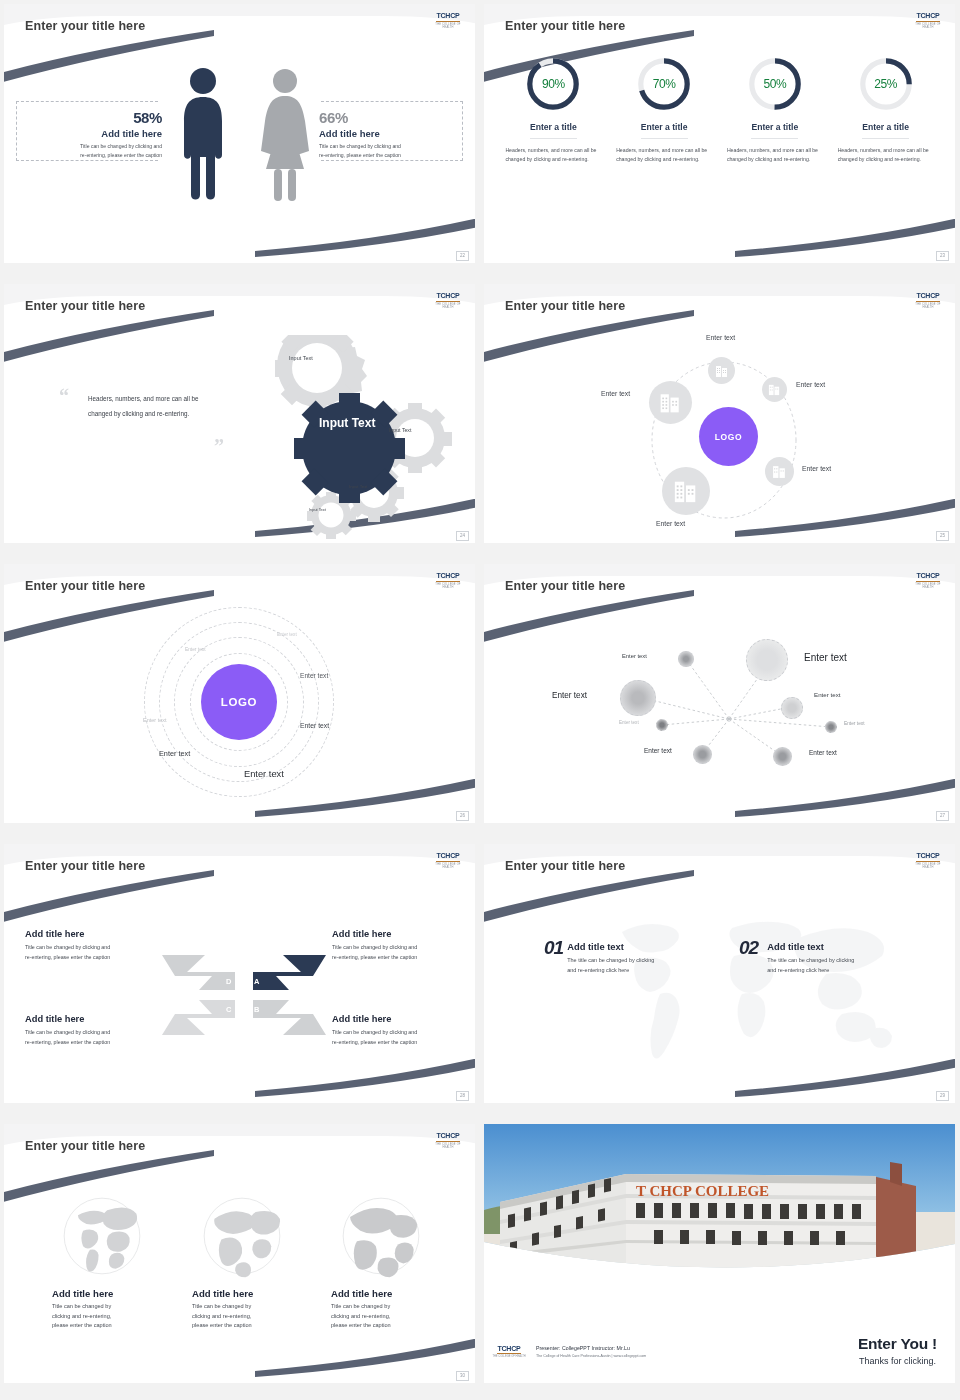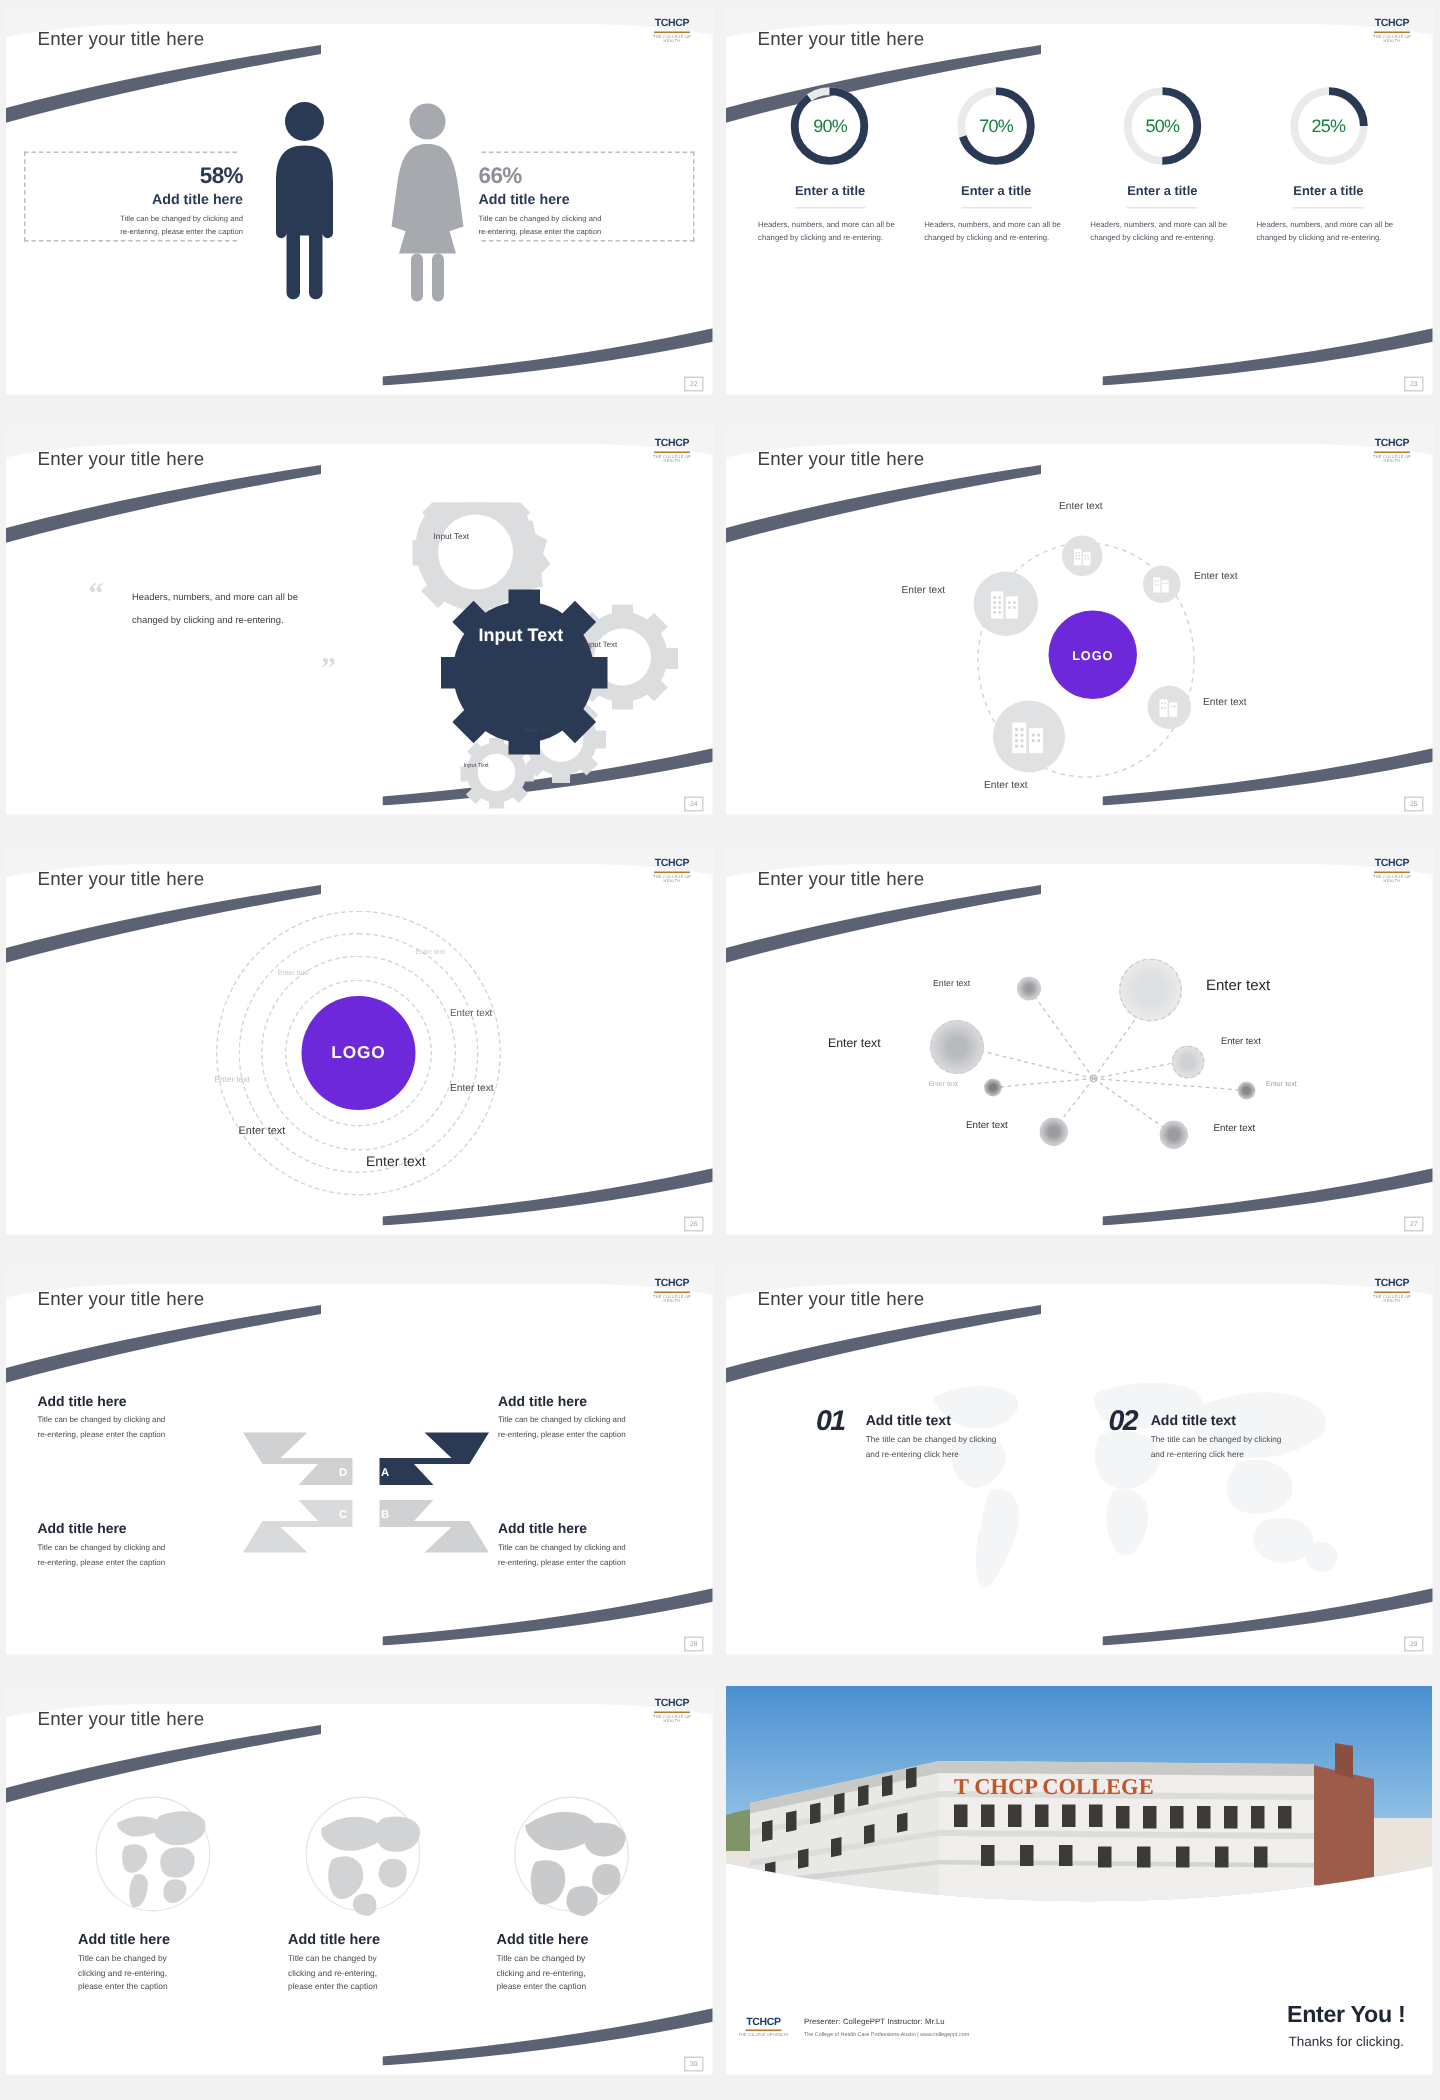--- a/index.html
+++ b/index.html
@@ -24,21 +24,21 @@
   .hdr-band {
     position: absolute; top: 0; left: 0; right: 0; height: 33px;
     background: #f4f4f5;
   }
   .hdr-curve {
     position: absolute; top: 12px; left: -40px; width: 560px; height: 60px;
     border-radius: 50%/100%; background: #fff;
   }
   .slide-title {
     position: absolute; top: 15px; left: 21px;
-    font-size: 12.5px; color: #3f3f3f; font-weight: 400; letter-spacing: .1px;
+    font-size: 12.5px; color: #3f3f3f; font-weight: 700; letter-spacing: .1px;
     z-index: 6;
   }
   .logo-mark {
     position: absolute; top: 8px; right: 10px; z-index: 7;
     width: 34px; height: 20px; text-align: center;
   }
   .logo-mark .lm-t { font-size: 7px; font-weight: 700; color: #1d3a63; letter-spacing: -.2px; line-height: 8px;}
   .logo-mark .lm-s { font-size: 2.6px; color: #8a8f99; line-height: 3.4px; letter-spacing: .2px;}
   .logo-mark .lm-r { width: 24px; height: 1px; background: #b8792f; margin: 1px auto 1px; }
   .sw-tl { position: absolute; top: 26px; left: -120px; width: 330px; height: 90px; overflow: hidden; z-index: 4; }
@@ -67,21 +67,21 @@
   .d-body { font-size: 5.2px; color: #4f545c; line-height: 8.6px; margin-top: 7px; text-align: left; padding-left: 2px;}
 
   
   .quote { position: absolute; font-size: 20px; color: #d9dbde; font-weight: 700; font-family: "Liberation Serif", serif; }
   .s3-txt { position: absolute; left: 84px; top: 74px; width: 130px;
     font-size: 6.3px; color: #3c4149; line-height: 15px; }
   .gearlab { position: absolute; text-align: left; color: #3f444c; line-height: 1.15; }
 
   
   .hub {
-    position: absolute; border-radius: 50%; background: #6d28d9; color: #fff;
+    position: absolute; border-radius: 50%; background: #8b5cf6; color: #fff;
     display: flex; align-items: center; justify-content: center;
     font-size: 8.5px; font-weight: 700; letter-spacing: .6px;
   }
   .node-ico { position: absolute; border-radius: 50%; background: #e0e1e3;
     display: flex; align-items: center; justify-content: center; }
   .ntxt { position: absolute; font-size: 6.8px; color: #41464e; white-space: nowrap; }
 
   
   .ring { position: absolute; border-radius: 50%; border: 1px dashed #d3d5d9; }
   .rtxt { position: absolute; white-space: nowrap; }
@@ -685,21 +685,21 @@
             <path d="M148 26 q30 -10 56 -4 q20 6 10 18 q-16 10 -34 10 q-20 2 -30 -8 q-8 -10 -2 -16z"></path>
             <path d="M150 54 q20 -6 34 4 q10 10 2 22 q-12 14 -26 10 q-14 -6 -14 -20 q0 -12 4 -16z"></path>
             <path d="M158 92 q16 -4 22 8 q4 14 -4 28 q-8 12 -16 4 q-8 -14 -6 -28 q2 -10 4 -12z"></path>
             <path d="M214 36 q40 -16 70 -6 q22 10 14 24 q-20 16 -48 16 q-26 0 -36 -14 q-8 -14 0 -20z"></path>
             <path d="M242 72 q24 -4 34 10 q6 14 -8 22 q-18 8 -30 -2 q-10 -14 4 -30z"></path>
             <path d="M258 112 q22 -6 32 6 q6 14 -8 20 q-18 6 -28 -6 q-6 -12 4 -20z"></path>
             <path d="M292 126 q12 -2 16 8 q0 10 -10 12 q-10 0 -12 -10 q0 -8 6 -10z"></path>
           </g>
         </svg>
 
-        <div style="position:absolute;left:60px;top:60px;display:flex;gap:14px;align-items:flex-start;">
+        <div style="position:absolute;left:60px;top:60px;display:flex;gap:4px;align-items:flex-start;">
           <div class="bignum">01</div>
           <div style="padding-top:4px;">
             <div class="n-h">Add title text</div>
             <div class="n-p">
               <div>The title can be changed by clicking</div>
               <div>and re-entering click here</div>
             </div>
           </div>
         </div>
 

